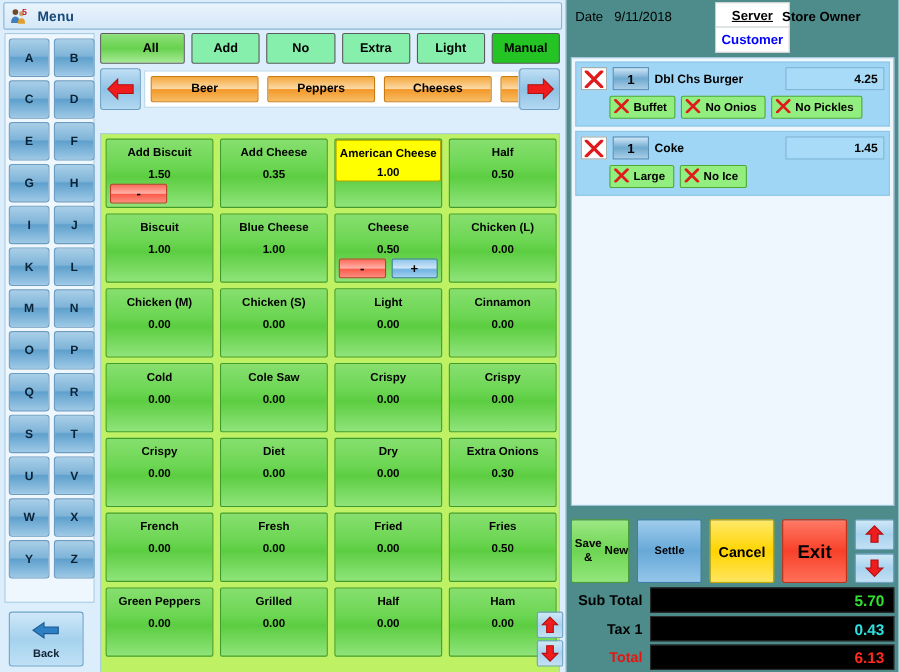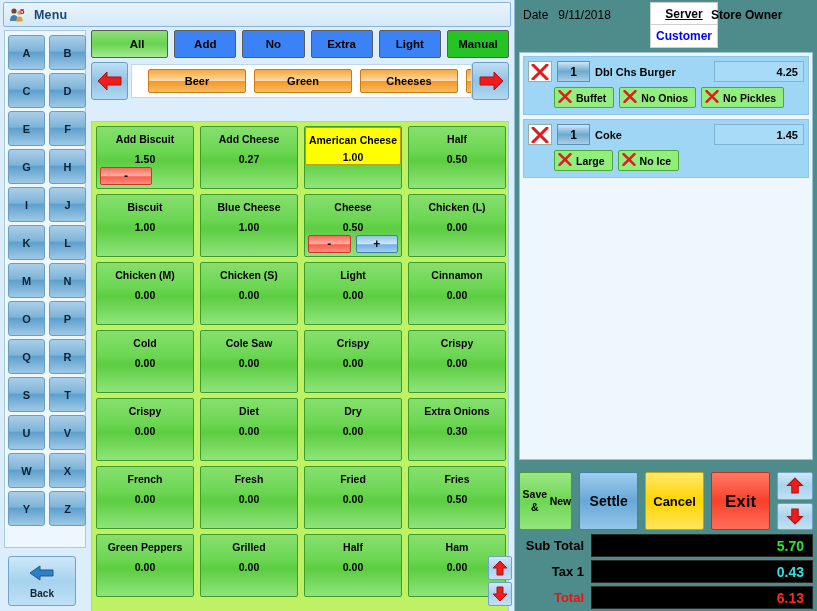--- a/index.html
+++ b/index.html
@@ -61,39 +61,39 @@
   #filter-row {
     position: absolute; left: 91px; top: 30px; width: 418px; height: 28px;
     display: flex; gap: 6px;
   }
   .filter-btn {
     flex: 1; border: 1px solid #5b5b5b; border-radius: 2px;
     font-size: 11.5px; font-weight: bold; color: #000;
     display: flex; align-items: center; justify-content: center; cursor: pointer;
   }
   .filter-btn.green-grad { background: linear-gradient(to bottom,#8ee07a 0%,#68d24f 50%,#a7ea95 100%); padding-left: 15px; }
-  .filter-btn.yellow { background: #3b82f6; }
+  .filter-btn.yellow { background: #86efac; }
   .filter-btn.green-solid { background: #24c424; }
 
   
   #cat-row {
     position: absolute; left: 91px; top: 62px; width: 418px; height: 38px;
   }
   .arrow-btn {
     position: absolute; top: 0; width: 37px; height: 38px;
     background: linear-gradient(to bottom,#bfdff5 0%,#8fc2e4 50%,#b2d8f1 100%);
     border: 1px solid #6a9fc3; border-radius: 3px;
     display: flex; align-items: center; justify-content: center; cursor: pointer;
   }
   #cat-left { left: 0; }
   #cat-right { right: 0; }
   #cat-track {
     position: absolute; left: 40px; right: 37px; top: 2px; height: 34px;
     background: #fff; border: 1px solid #bcd8ea; overflow: hidden;
-    display: flex; align-items: center; gap: 8px; padding: 0 16px;
+    display: flex; align-items: center; gap: 8px; padding: 0 5px;
   }
   .cat-btn {
     flex: none; width: 98px; height: 24px;
     background: linear-gradient(to bottom,#f5a83c 0%,#fbd9a6 48%,#f3982a 52%,#f8bc63 100%);
     border: 1px solid #c97c14; border-radius: 2px;
     font-size: 11px; font-weight: bold; color: #000;
     display: flex; align-items: center; justify-content: center; cursor: pointer;
   }
 
   
@@ -217,21 +217,21 @@
     border-radius: 2px; font-weight: bold; color: #000;
     display: flex; align-items: center; justify-content: center;
     text-align: center; cursor: pointer; line-height: 13px;
   }
   #act-savenew {
     width: 56px; background: linear-gradient(to bottom,#9be884 0%,#6ed553 50%,#93e67c 100%);
     border: 1px solid #4a9c33; font-size: 10.5px;
   }
   #act-settle {
     width: 62px; background: linear-gradient(to bottom,#9fcdec 0%,#67a8d8 50%,#94c6e9 100%);
-    border: 1px solid #3f7fae; font-size: 14px;
+    border: 1px solid #3f7fae; font-size: 10px;
   }
   #act-cancel {
     width: 62px; background: linear-gradient(to bottom,#ffe96b 0%,#ffd400 50%,#ffe55e 100%);
     border: 1px solid #c8a700; font-size: 13px;
   }
   #act-exit {
     width: 62px; background: linear-gradient(to bottom,#ff7a66 0%,#f8412a 50%,#ff6f5a 100%);
     border: 1px solid #c23018; font-size: 17px;
   }
   #act-scroll {
@@ -328,21 +328,21 @@
       </div>
 
     <div id="cat-row">
       <div class="arrow-btn" id="cat-left">
         <svg width="26" height="22" viewBox="0 0 26 22">
           <path d="M10 2 L1 11 L10 20 L10 15 L24 15 L24 7 L10 7 Z" fill="#ee1c1c" stroke="#b21010" stroke-width="1"></path>
         </svg>
       </div>
       <div id="cat-track">
           <div class="cat-btn">Beer</div>
-          <div class="cat-btn">Green</div>
+          <div class="cat-btn">Peppers</div>
           <div class="cat-btn">Cheeses</div>
           <div class="cat-btn">Chic</div>
         </div>
       <div class="arrow-btn" id="cat-right">
         <svg width="26" height="22" viewBox="0 0 26 22">
           <path d="M16 2 L25 11 L16 20 L16 15 L2 15 L2 7 L16 7 Z" fill="#ee1c1c" stroke="#b21010" stroke-width="1"></path>
         </svg>
       </div>
     </div>
 
@@ -350,21 +350,21 @@
       <div id="item-grid">
           <div class="item-btn">
             <div class="item-name">Add Biscuit</div>
             <div class="item-price">1.50</div>
             <div class="stepper-row single">
               <div class="step-btn step-minus">-</div>
             </div>
           </div>
           <div class="item-btn">
             <div class="item-name">Add Cheese</div>
-            <div class="item-price">0.27</div>
+            <div class="item-price">0.35</div>
           </div>
           <div class="item-cell highlight-cell">
             <div class="item-btn highlight">
               <div class="item-name">American Cheese</div>
               <div class="item-price" style="margin-top: 4px;">1.00</div>
             </div>
           </div>
           <div class="item-btn">
             <div class="item-name">Half</div>
             <div class="item-price">0.50</div>

